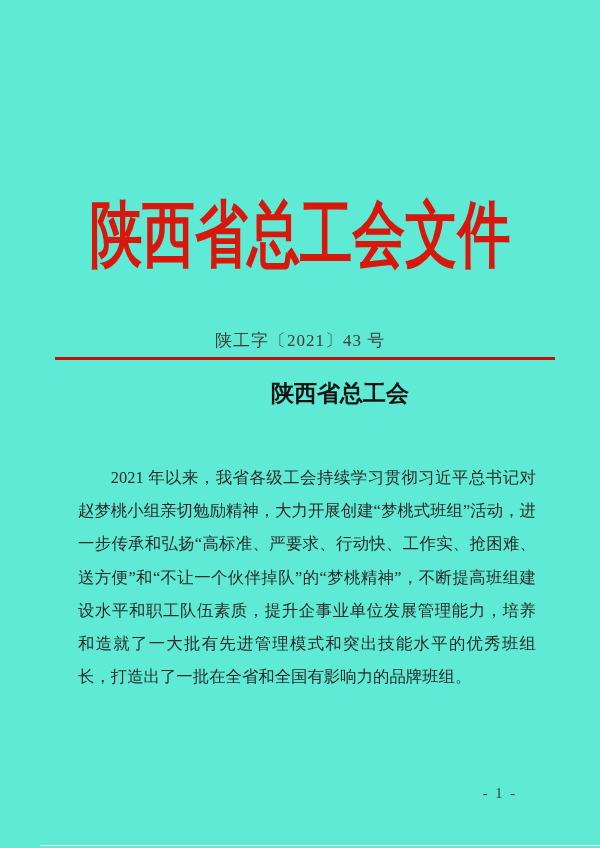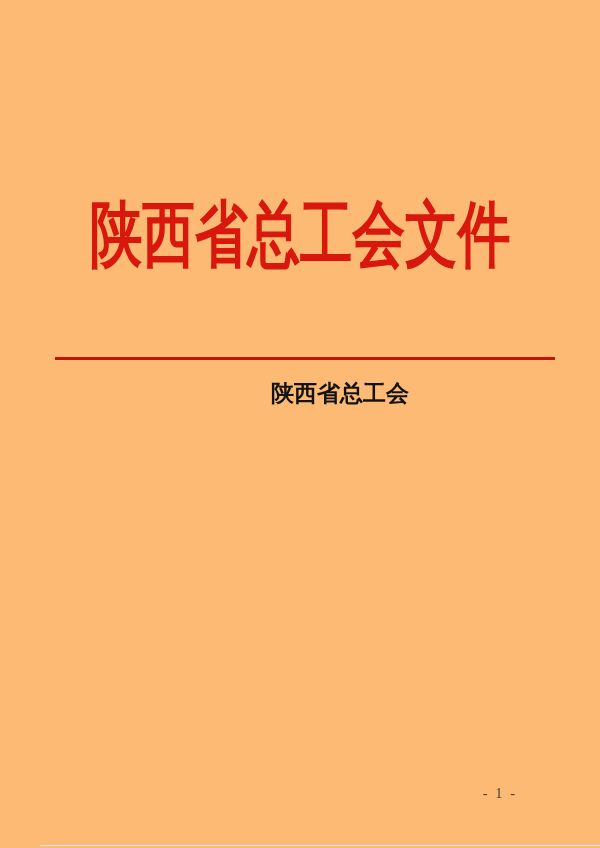--- a/index.html
+++ b/index.html
@@ -5,21 +5,21 @@
   html, body {
     margin: 0;
     padding: 0;
     background: #ffffff;
   }
   .page {
     position: relative;
     width: 600px;
     height: 848px;
     margin: 0 auto;
-    background: #fdba74;
+    background: #5eead4;
     overflow: hidden;
     font-family: "Liberation Serif", "DejaVu Serif", serif;
   }
   .red-header {
     position: absolute;
     top: 196px;
     left: 0;
     width: 100%;
     margin: 0;
     text-align: center;
@@ -97,27 +97,29 @@
     background: #e8e8e8;
   }
 </style>
 </head>
 <body>
 
 <div class="page">
 
   <h1 class="red-header">陕西省总工会文件</h1>
 
+  <div class="doc-number">陕工字〔2021〕43 号</div>
 
   <div class="red-rule"></div>
 
   <div class="doc-title">
     <div>陕西省总工会</div>
   </div>
 
   <div class="body-text">
+    <p class="paragraph">2021 年以来，我省各级工会持续学习贯彻习近平总书记对赵梦桃小组亲切勉励精神，大力开展创建“梦桃式班组”活动，进一步传承和弘扬“高标准、严要求、行动快、工作实、抢困难、送方便”和“不让一个伙伴掉队”的“梦桃精神”，不断提高班组建设水平和职工队伍素质，提升企事业单位发展管理能力，培养和造就了一大批有先进管理模式和突出技能水平的优秀班组长，打造出了一批在全省和全国有影响力的品牌班组。</p>
   </div>
 
   <div class="page-number">- 1 -</div>
 
   <div class="scan-edge"></div>
 
 </div>
 
 </body></html>

